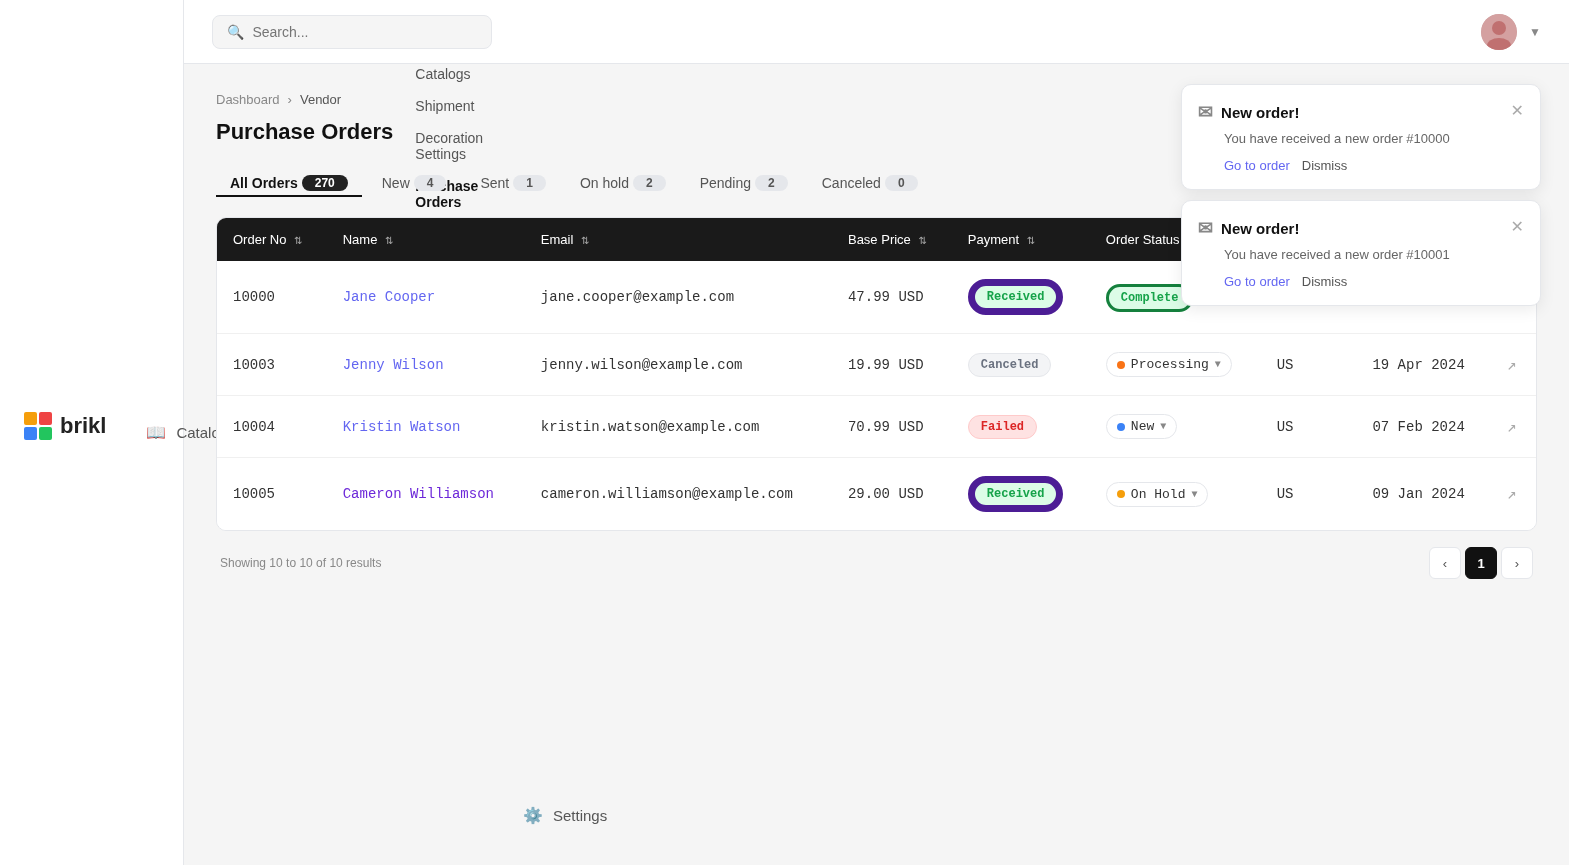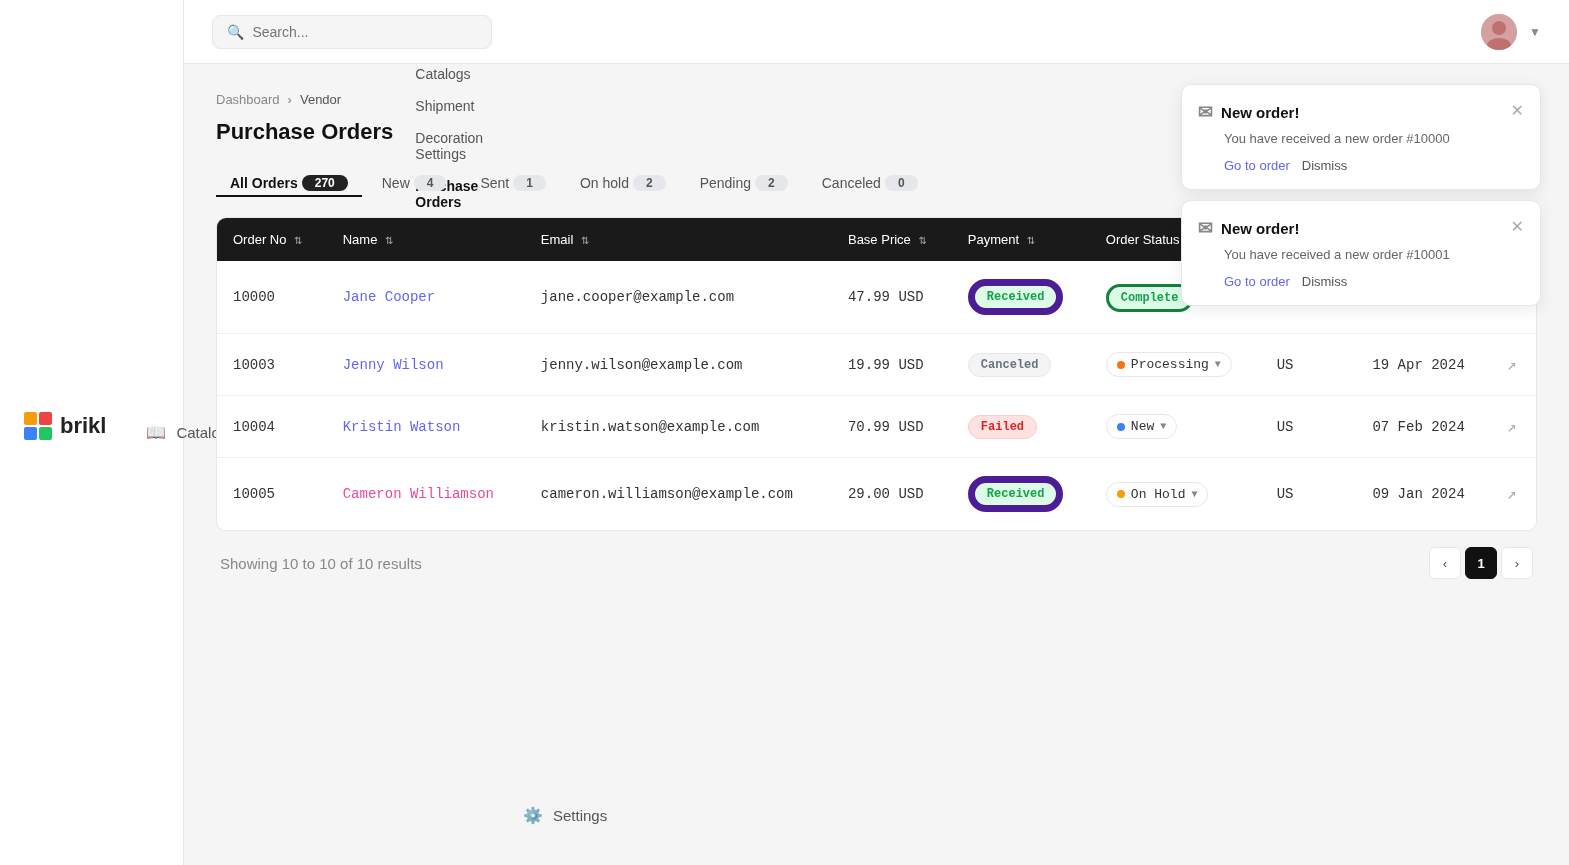--- a/index.html
+++ b/index.html
@@ -83,21 +83,21 @@
     .status-dropdown .dot { width: 8px; height: 8px; border-radius: 50%; display: inline-block; }
     .dot-blue { background: #3b82f6; }
     .dot-yellow { background: #f59e0b; }
     .dot-orange { background: #f97316; }
     .status-dropdown .chevron-sm { font-size: 10px; color: #888; }
 
     .external-link { color: #aaa; font-size: 16px; cursor: pointer; }
 
     
     .pagination-footer { display: flex; align-items: center; justify-content: space-between; padding: 16px 4px 4px; }
-    .pagination-info { color: #888; font-size: 15px; }
+    .pagination-info { color: #888; font-size: 12px; }
     .pagination-controls { display: flex; align-items: center; gap: 4px; }
     .page-btn { width: 32px; height: 32px; border-radius: 6px; border: 1px solid #e5e7eb; background: #fff; display: flex; align-items: center; justify-content: center; cursor: pointer; font-size: 13px; color: #555; }
     .page-btn.active { background: #111; color: #fff; border-color: #111; font-weight: 700; }
 
     
     .notifications-panel { position: absolute; top: 20px; right: 28px; width: 360px; z-index: 100; display: flex; flex-direction: column; gap: 10px; }
     .notification-card { background: #fff; border: 1px solid #e5e7eb; border-radius: 10px; padding: 16px; box-shadow: 0 4px 16px rgba(0,0,0,0.08); }
     .notification-header { display: flex; align-items: flex-start; justify-content: space-between; margin-bottom: 8px; }
     .notification-title { display: flex; align-items: center; gap: 8px; font-weight: 600; font-size: 15px; color: #111; }
     .notif-icon { color: #888; font-size: 18px; }
@@ -273,21 +273,21 @@
       <span class="dot dot-blue"></span>
       <span>New</span>
       <span class="chevron-sm">▼</span>
     </div></td>
       <td>US</td>
       <td>07 Feb 2024</td>
       <td><span class="external-link">↗</span></td>
     </tr>
               <tr>
       <td>10005</td>
-      <td style="color:#ec4899; font-weight:500;">Cameron Williamson</td>
+      <td style="color:#6d28d9; font-weight:500;">Cameron Williamson</td>
       <td>cameron.williamson@example.com</td>
       <td>29.00 USD</td>
       <td><span class="badge badge-received">Received</span></td>
       <td><div class="status-dropdown">
       <span class="dot dot-yellow"></span>
       <span>On Hold</span>
       <span class="chevron-sm">▼</span>
     </div></td>
       <td>US</td>
       <td>09 Jan 2024</td>

